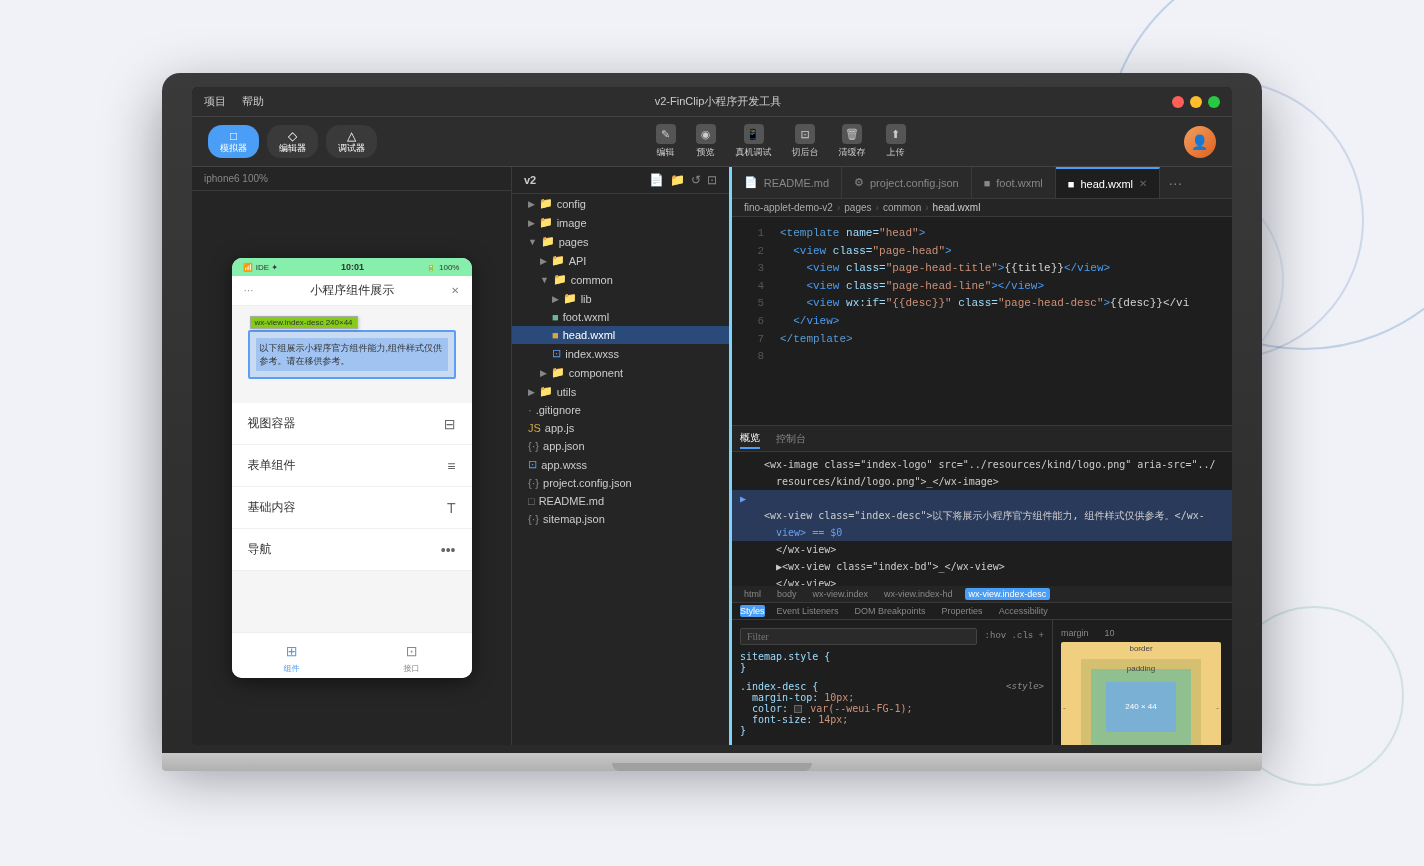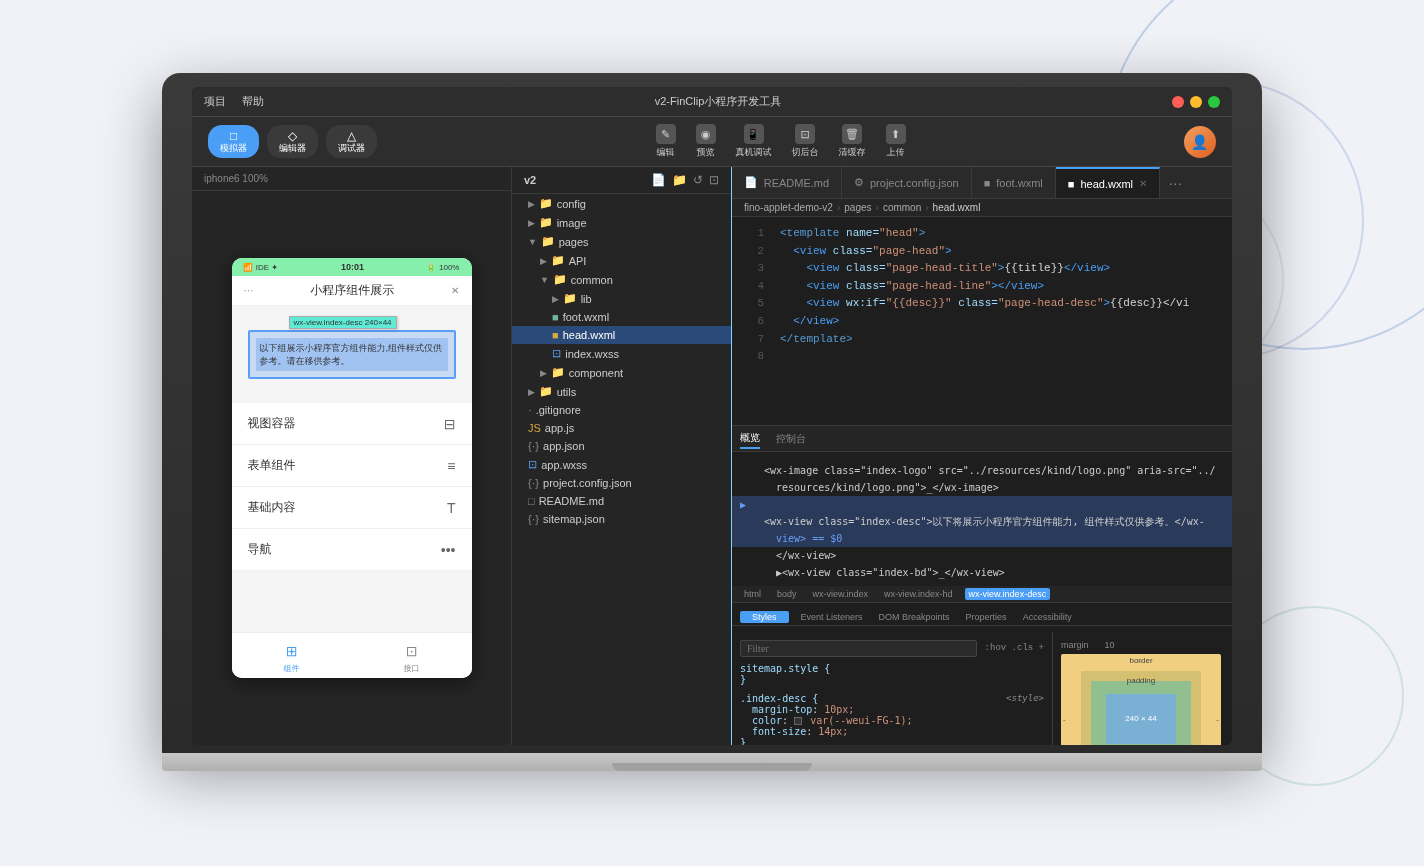--- a/index.html
+++ b/index.html
@@ -279,28 +279,27 @@
       margin: 16px 8px;
       padding: 6px;
       border: 2px solid #5a9ef5;
       border-radius: 2px;
     }
 
     .highlight-label {
       position: absolute;
       top: -16px;
       left: 0;
-      background: #5eead4;
+      background: #84cc16;
       border: 1px solid #aaa;
       padding: 1px 4px;
       font-size: 8px;
       color: #333;
       white-space: nowrap;
       box-shadow: 1px 1px 3px rgba(0,0,0,0.2);
-      margin-left: 39px;
     }
 
     .highlight-content {
       font-size: 9px;
       color: #333;
       line-height: 1.4;
       background: rgba(100, 160, 240, 0.4);
       padding: 4px;
       border-radius: 1px;
     }
@@ -344,21 +343,21 @@
       display: flex;
       align-items: center;
       justify-content: center;
       font-size: 14px;
     }
 
     
     .file-explorer {
       width: 220px;
       background: #252525;
-      border-right: 1px solid #7dd3fc;
+      border-right: 3px solid #7dd3fc;
       overflow-y: auto;
       flex-shrink: 0;
     }
 
     .explorer-header {
       padding: 6px 12px;
       display: flex;
       align-items: center;
       justify-content: space-between;
       border-bottom: 1px solid #3a3a3a;
@@ -500,21 +499,20 @@
     .xml-template { color: #569cd6; }
 
     
     .bottom-panel {
       background: #1e1e1e;
       border-top: 1px solid #3a3a3a;
       height: 320px;
       display: flex;
       flex-direction: column;
       flex-shrink: 0;
-      gap: 6px;
     }
 
     .bottom-panel-html-view {
       flex: 1;
       overflow: auto;
       padding: 4px 0;
       font-family: 'Courier New', monospace;
       font-size: 10px;
       line-height: 1.5;
       color: #ccc;
@@ -1029,21 +1027,21 @@
 
               <div class="bottom-element-tabs">
                 <span class="elem-tab">html</span>
                 <span class="elem-tab">body</span>
                 <span class="elem-tab">wx-view.index</span>
                 <span class="elem-tab">wx-view.index-hd</span>
                 <span class="elem-tab active">wx-view.index-desc</span>
               </div>
 
               <div class="bottom-element-tabs" style="background:#1e1e1e;border-bottom:1px solid #3a3a3a;">
-                <span class="elem-tab active" style="background:#4a9ef5;border-radius:2px;padding:1px 12px;">Styles</span>
+                <span class="elem-tab active" style="background:#4a9ef5;border-radius:2px;padding:1px 0;">Styles</span>
                 <span class="elem-tab">Event Listeners</span>
                 <span class="elem-tab">DOM Breakpoints</span>
                 <span class="elem-tab">Properties</span>
                 <span class="elem-tab">Accessibility</span>
               </div>
 
               <div class="bottom-main">
                 <div class="styles-panel">
                   <div class="styles-filter">
                     <input class="filter-input" type="text" placeholder="Filter" style="">

